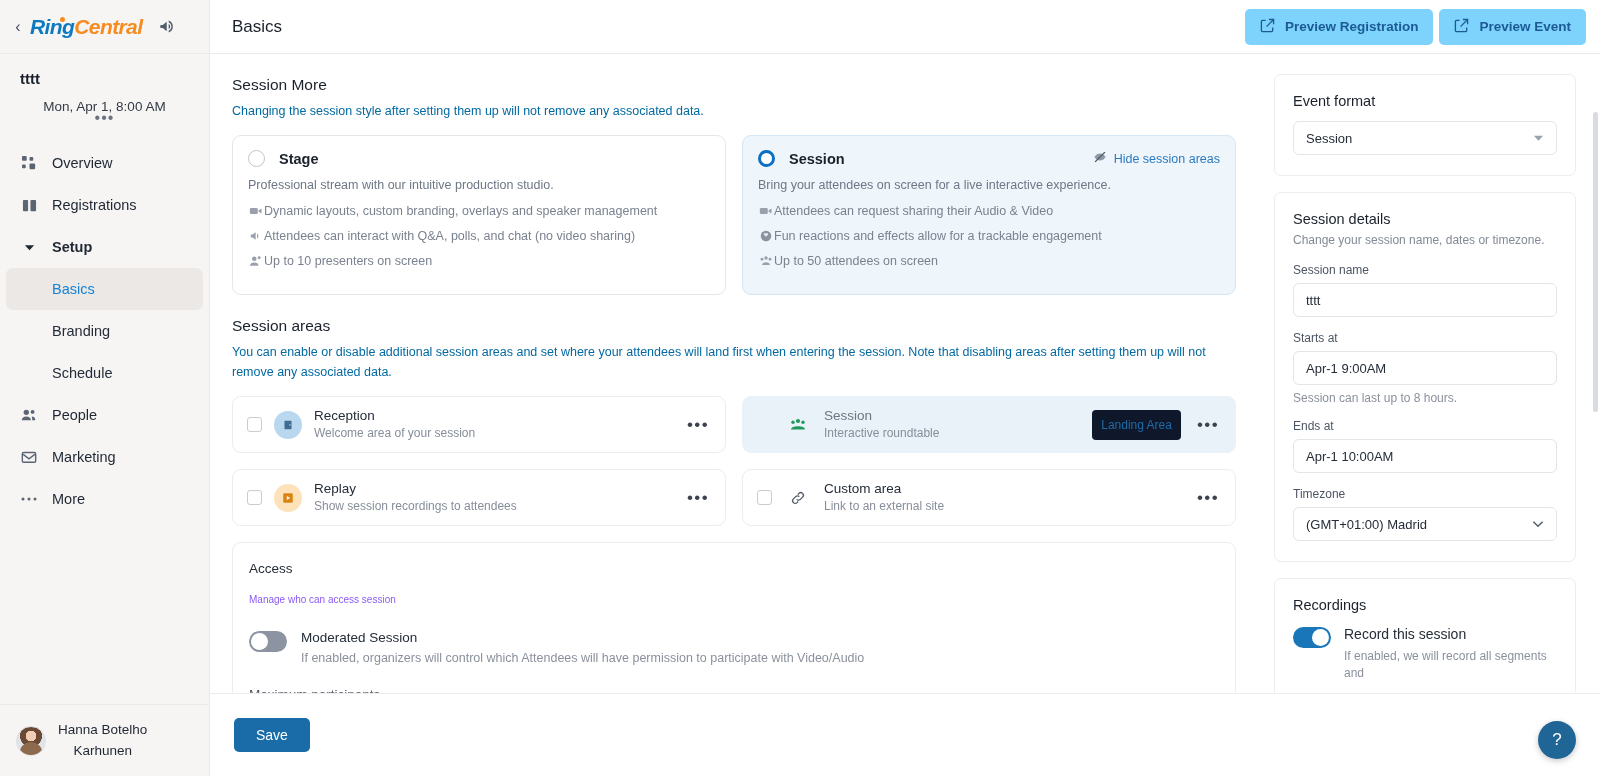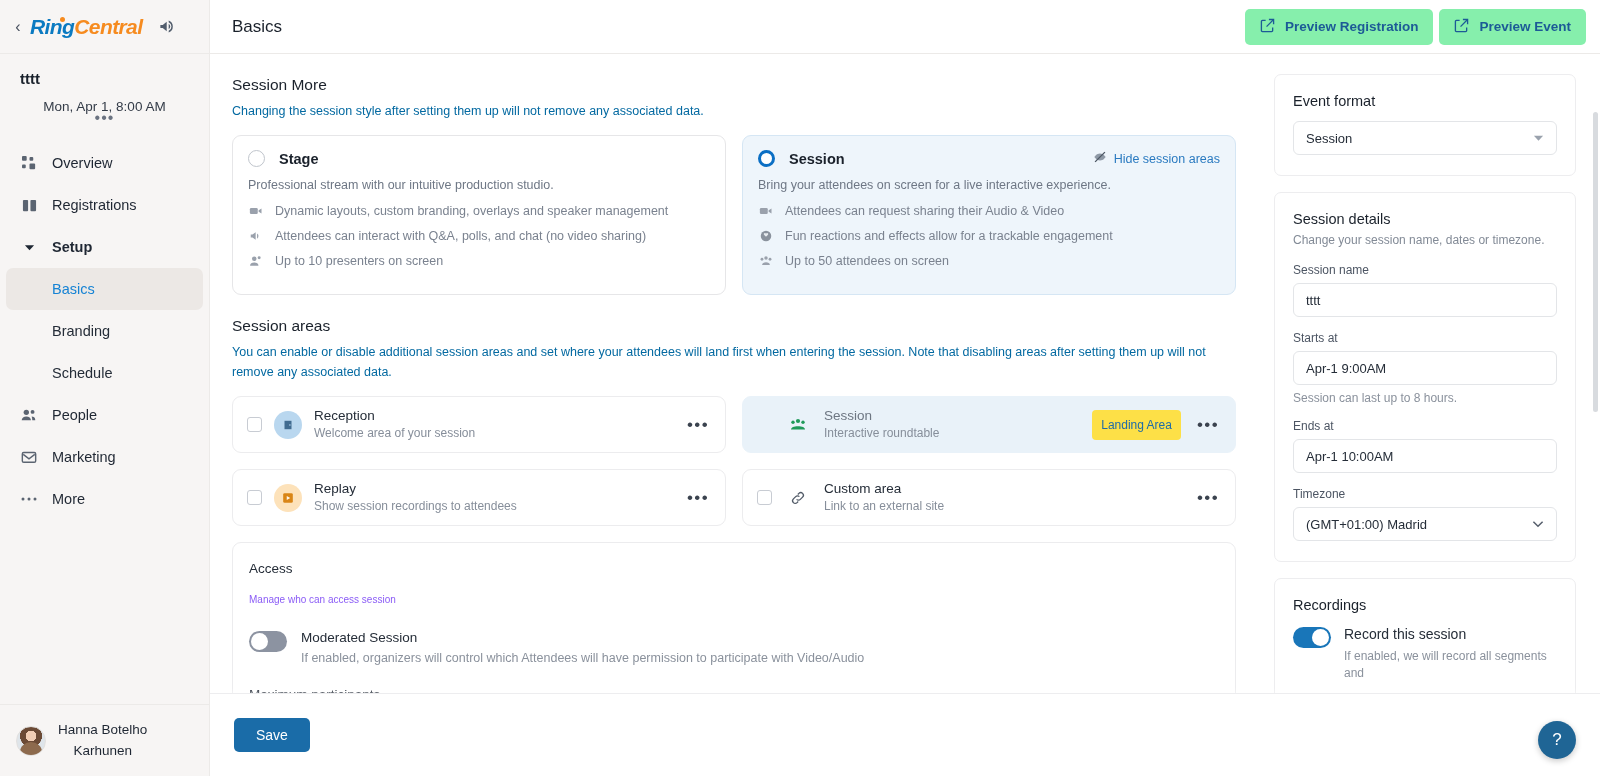--- a/index.html
+++ b/index.html
@@ -79,21 +79,21 @@
   .topbar {
     height: 54px; flex: 0 0 54px; display: flex; align-items: center;
     justify-content: space-between; padding: 0 14px 0 22px;
     border-bottom: 1px solid #eceae8; background: #fff;
   }
   .page-title { font-size: 17px; color: #1a212b; }
   .top-actions { display: flex; gap: 6px; }
   .ghost-btn {
     display: flex; align-items: center; gap: 10px;
     height: 36px; padding: 0 14px; border-radius: 5px;
-    background: #86efac; color: #1c5a96; font-size: 13.5px; font-weight: 600;
+    background: #7dd3fc; color: #1c5a96; font-size: 13.5px; font-weight: 600;
     cursor: pointer; border: 1px solid transparent;
   }
 
   .content-scroll {
     flex: 1; display: flex; gap: 0; overflow: hidden; position: relative;
   }
   .col-left { flex: 1; min-width: 0; padding: 22px 24px 0 22px; overflow: hidden; }
   .col-right { width: 340px; flex: 0 0 340px; padding: 20px 24px 0 14px; overflow: hidden; }
 
   .sec-title { font-size: 15.5px; color: #1a212b; margin-bottom: 8px; }
@@ -105,41 +105,41 @@
     padding: 14px 15px 16px 15px; min-height: 155px; cursor: pointer; background: #fff;
   }
   .style-card.selected { background: #eef5fb; border-color: #d5e6f4; }
   .card-head { display: flex; align-items: center; justify-content: space-between; margin-bottom: 11px; }
   .card-head-l { display: flex; align-items: center; gap: 14px; }
   .radio { width: 17px; height: 17px; border-radius: 50%; border: 1.6px solid #c0c5cc; background: #fff; flex: 0 0 17px; }
   .radio.on { border: 3.2px solid #0b6fc4; }
   .card-name { font-size: 14.5px; font-weight: 600; color: #1a212b; }
   .hide-link { display: flex; align-items: center; gap: 7px; font-size: 12.5px; color: #2a7ac0; cursor: pointer; }
   .card-desc { font-size: 12.5px; color: #6e7785; margin-bottom: 11px; }
-  .feat { display: flex; align-items: center; gap: 11px; font-size: 12.5px; color: #7a828f; margin-bottom: 9px; }
+  .feat { display: flex; align-items: center; font-size: 12.5px; color: #7a828f; margin-bottom: 9px; }
   .feat .fico { width: 16px; height: 16px; flex: 0 0 16px; display: flex; align-items: center; justify-content: center; color: #9aa1ac; }
 
   .area-row { display: flex; gap: 16px; margin-bottom: 16px; }
   .area-card {
     flex: 1; border: 1px solid #ececee; border-radius: 9px; background: #fff;
     height: 57px; display: flex; align-items: center; padding: 0 12px 0 14px; gap: 12px; cursor: pointer;
   }
   .area-card.highlight { background: #e9f2f9; border-color: #e9f2f9; }
   .chk { width: 15px; height: 15px; border: 1.4px solid #c8ccd3; border-radius: 3px; background: #fff; flex: 0 0 15px; }
   .chk.hidden-slot { visibility: hidden; }
   .area-ico { width: 28px; height: 28px; border-radius: 50%; flex: 0 0 28px; display: flex; align-items: center; justify-content: center; font-size: 14px; }
   .area-ico.reception { background: #b9d7ef; color: #2a587f; }
   .area-ico.replay { background: #fde2ba; color: #d98516; }
   .area-ico.session { background: transparent; color: #1f9a5a; }
   .area-ico.custom { background: transparent; color: #525b68; }
   .area-txt { flex: 1; min-width: 0; }
   .area-name { font-size: 13.5px; color: #252d38; font-weight: 500; line-height: 1.3; }
   .area-name.muted { color: #6d7682; }
   .area-sub { font-size: 12px; color: #868e9a; line-height: 1.4; }
-  .badge-landing { background: #fde047; color: #1e6ba8; font-size: 12px; padding: 8px 9px; border-radius: 4px; white-space: nowrap; }
+  .badge-landing { background: #0f172a; color: #1e6ba8; font-size: 12px; padding: 8px 9px; border-radius: 4px; white-space: nowrap; }
   .dots { color: #3b434f; font-size: 17px; letter-spacing: 1.4px; line-height: 6px; padding: 0 4px; cursor: pointer; }
 
   .access-card {
     border: 1px solid #ececee; border-radius: 9px; background: #fff;
     padding: 18px 18px 20px 16px;
   }
   .access-title { font-size: 13.5px; color: #252d38; margin-bottom: 18px; }
   .access-sub { font-size: 10px; color: #8b5cf6; margin-bottom: 24px; }
   .tgl-row { display: flex; gap: 14px; align-items: flex-start; margin-bottom: 22px; }
   .toggle { width: 38px; height: 21px; border-radius: 11px; background: #8c93a1; position: relative; flex: 0 0 38px; cursor: pointer; margin-top: 2px; }

